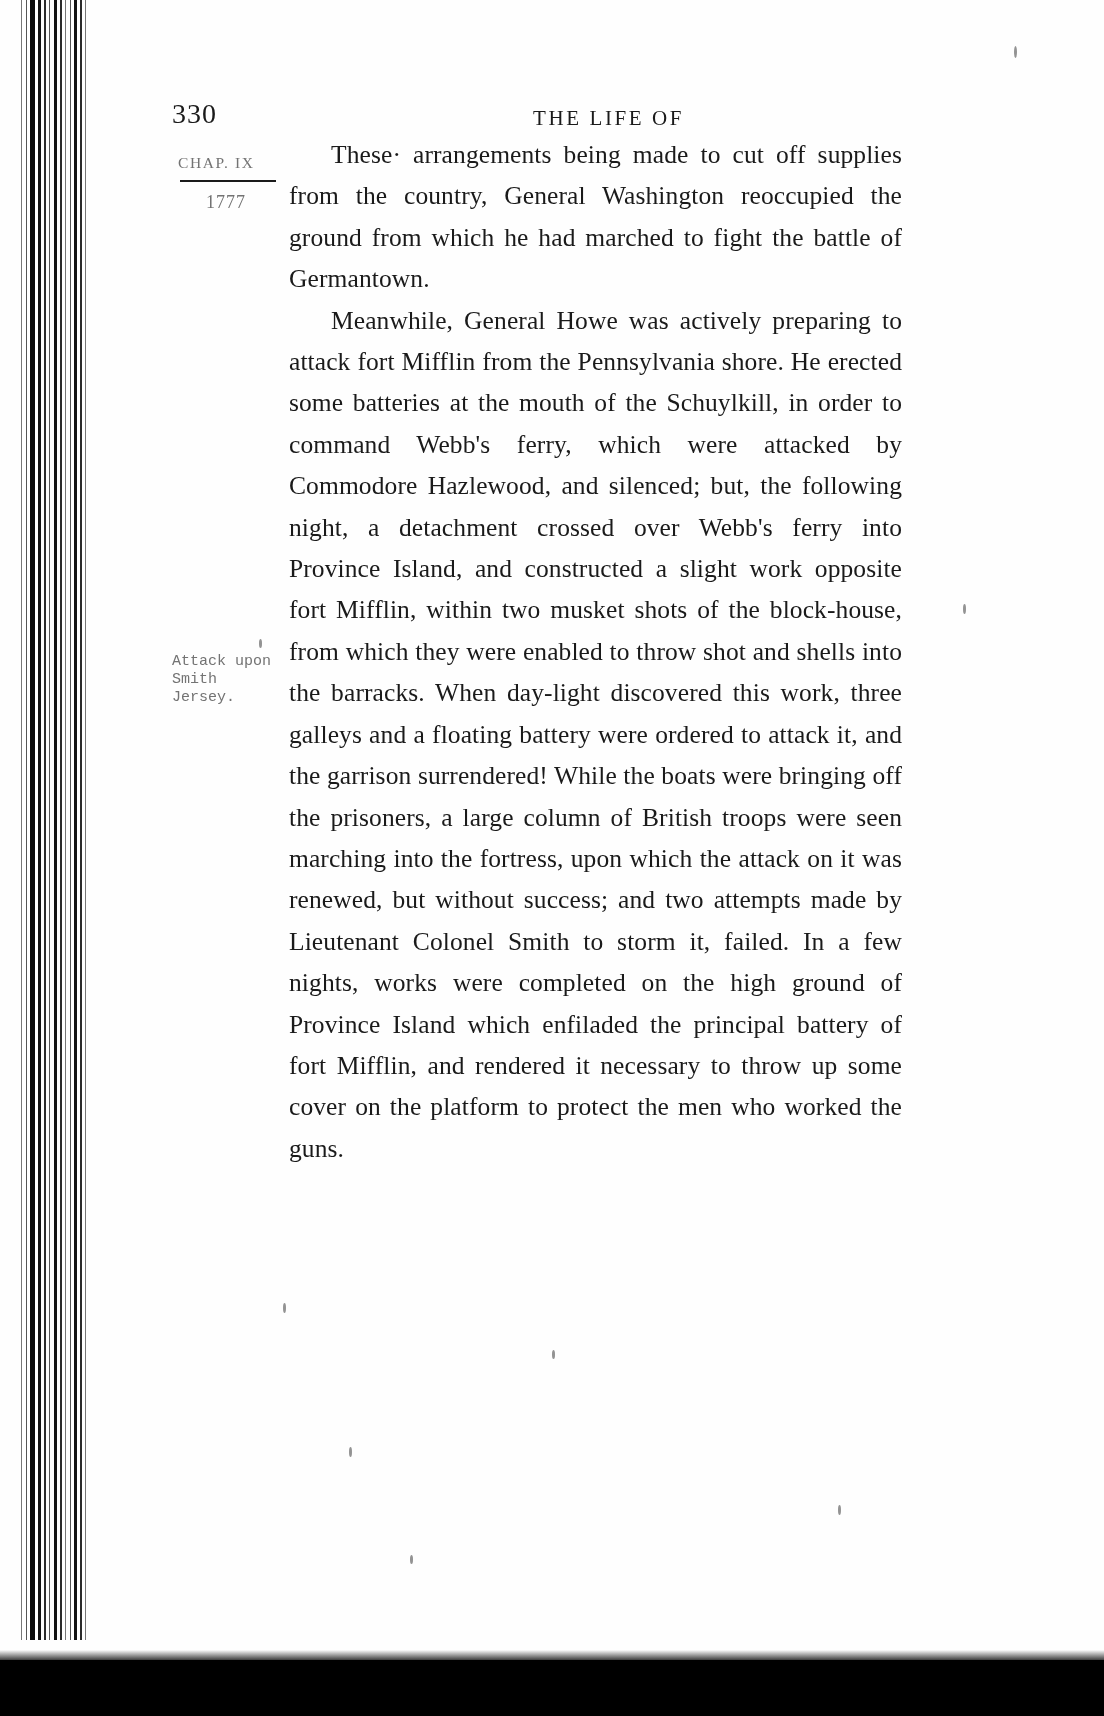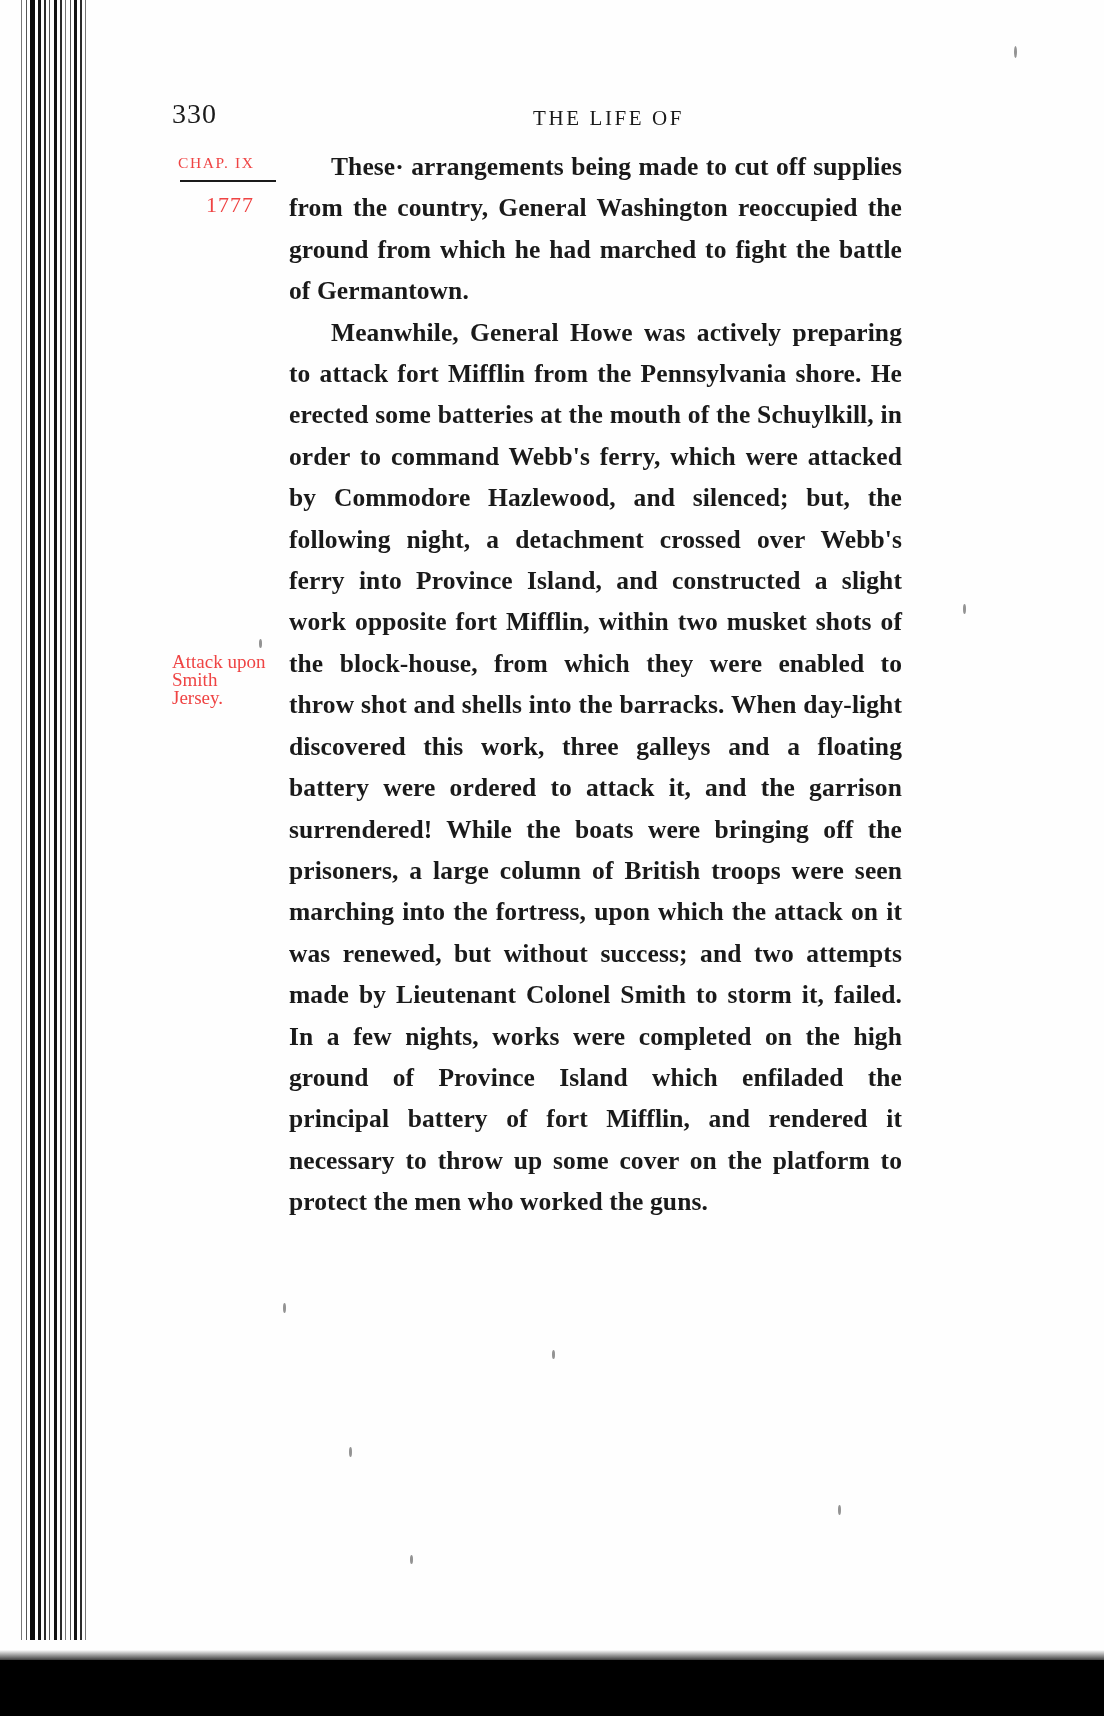--- a/index.html
+++ b/index.html
@@ -71,58 +71,58 @@
     font-size: 21px;
     letter-spacing: 2.6px;
     font-variant: small-caps;
     text-transform: uppercase;
   }
 
   
   .margin-note {
     position: absolute;
     font-family: "Liberation Serif", serif;
-    color: #ef4444;
+    color: #737373;
   }
   .chap-label {
     left: 178px;
     top: 154px;
     font-size: 15.5px;
     letter-spacing: 1.6px;
     text-transform: uppercase;
   }
   .chap-rule {
     position: absolute;
     left: 180px;
     top: 180px;
     width: 96px;
     height: 2px;
     background: #1a1a1a;
   }
   .year-label {
     left: 206px;
     top: 192px;
-    font-size: 22px;
+    font-size: 18px;
     letter-spacing: 1px;
   }
   .side-note {
     left: 172px;
     top: 653px;
-    font-size: 19px;
+    font-size: 15px;
     line-height: 18px;
     width: 120px;
+    font-family: Liberation Mono, monospace;
   }
 
   
   .body {
     position: absolute;
     left: 289px;
-    top: 146px;
+    top: 134px;
     width: 613px;
-    font-weight: bold;
   }
   .body p {
     margin: 0;
     font-size: 25.5px;
     line-height: 41.4px;
     text-align: justify;
     text-justify: inter-word;
     letter-spacing: 0.1px;
   }
   .body p.indent {

